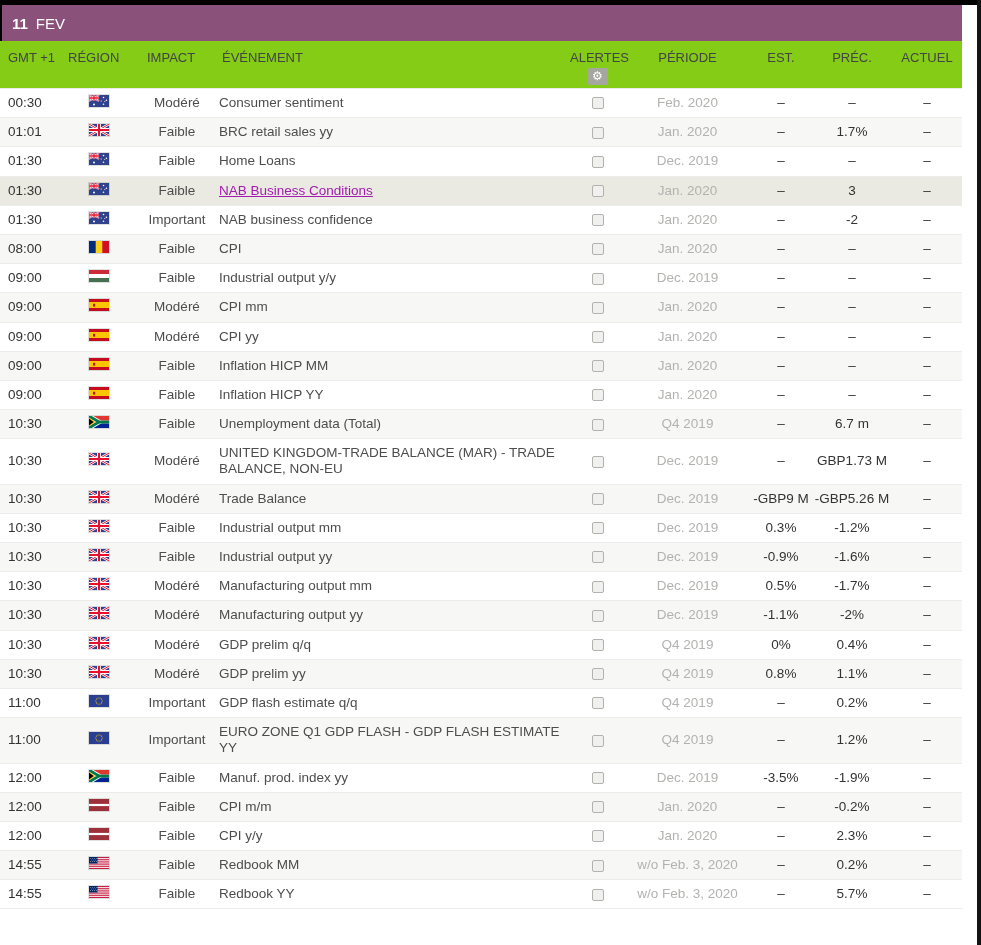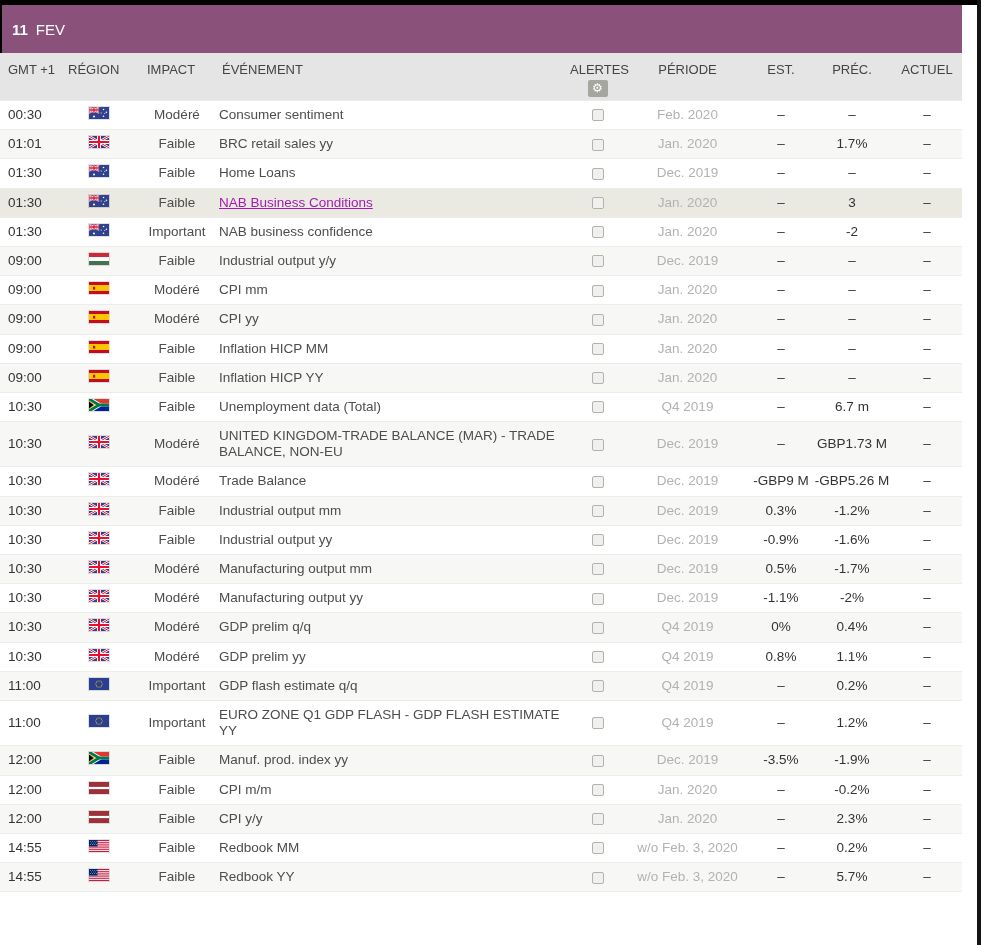--- a/index.html
+++ b/index.html
@@ -9,41 +9,41 @@
     background: #fff;
     font-family: "Liberation Sans", sans-serif;
     color: #4d4d4d;
   }
   .top-strip { height: 5px; background: #000; width: 981px; }
   .right-edge { position: absolute; top: 0; left: 977px; width: 4px; height: 945px; background: #141414; }
 
   .calendar { width: 962px; }
 
   .date-banner {
-    height: 48px; background: #8a527a; color: #fff;
+    height: 36px; background: #8a527a; color: #fff;
     display: flex; align-items: center; padding-left: 10px;
     border-left: 2px solid #000;
     font-size: 15px;
   }
   .date-banner .day { font-weight: bold; }
   .date-banner .month { margin-left: 8px; }
 
   table { width: 962px; border-collapse: collapse; table-layout: fixed; }
   col.c-time   { width: 60px; }
   col.c-region { width: 77px; }
   col.c-impact { width: 80px; }
   col.c-event  { width: 353px; }
   col.c-alert  { width: 55px; }
   col.c-period { width: 125px; }
   col.c-est    { width: 62px; }
   col.c-prev   { width: 80px; }
   col.c-actual { width: 70px; }
 
   thead th {
-    background: #e5e5e5; color: #444;
+    background: #84cc16; color: #444;
     font-weight: normal; font-size: 13px;
     padding: 9px 0 3px; vertical-align: top; height: 45px;
     text-align: center;
   }
   thead th.al { text-align: left; }
   th.h-time   { padding-left: 8px; }
   th.h-region { padding-left: 8px; margin-top: 38px; }
   th.h-impact { padding-left: 10px; }
   th.h-event  { padding-left: 5px; }
 
@@ -233,20 +233,35 @@
               </svg></span></td>
           <td class="impact">Important</td>
           <td class="event">NAB business confidence</td>
           <td class="alert"><span class="alert-checkbox"></span></td>
           <td class="period">Jan. 2020</td>
           <td class="est">–</td>
           <td class="prev">-2</td>
           <td class="actual">–</td>
         </tr>
         <tr>
+          <td class="time">08:00</td>
+          <td class="region"><span class="flag"><svg width="20" height="12" viewBox="0 0 20 12">
+                <rect width="20" height="12" fill="#fcd116"></rect>
+                <rect width="6.7" height="12" fill="#002b7f"></rect>
+                <rect x="13.3" width="6.7" height="12" fill="#ce1126"></rect>
+              </svg></span></td>
+          <td class="impact">Faible</td>
+          <td class="event">CPI</td>
+          <td class="alert"><span class="alert-checkbox"></span></td>
+          <td class="period">Jan. 2020</td>
+          <td class="est">–</td>
+          <td class="prev">–</td>
+          <td class="actual">–</td>
+        </tr>
+        <tr>
           <td class="time">09:00</td>
           <td class="region"><span class="flag"><svg width="20" height="12" viewBox="0 0 20 12">
                 <rect width="20" height="12" fill="#fff"></rect>
                 <rect width="20" height="4" fill="#ce2939"></rect>
                 <rect y="8" width="20" height="4" fill="#477050"></rect>
               </svg></span></td>
           <td class="impact">Faible</td>
           <td class="event">Industrial output y/y</td>
           <td class="alert"><span class="alert-checkbox"></span></td>
           <td class="period">Dec. 2019</td>

